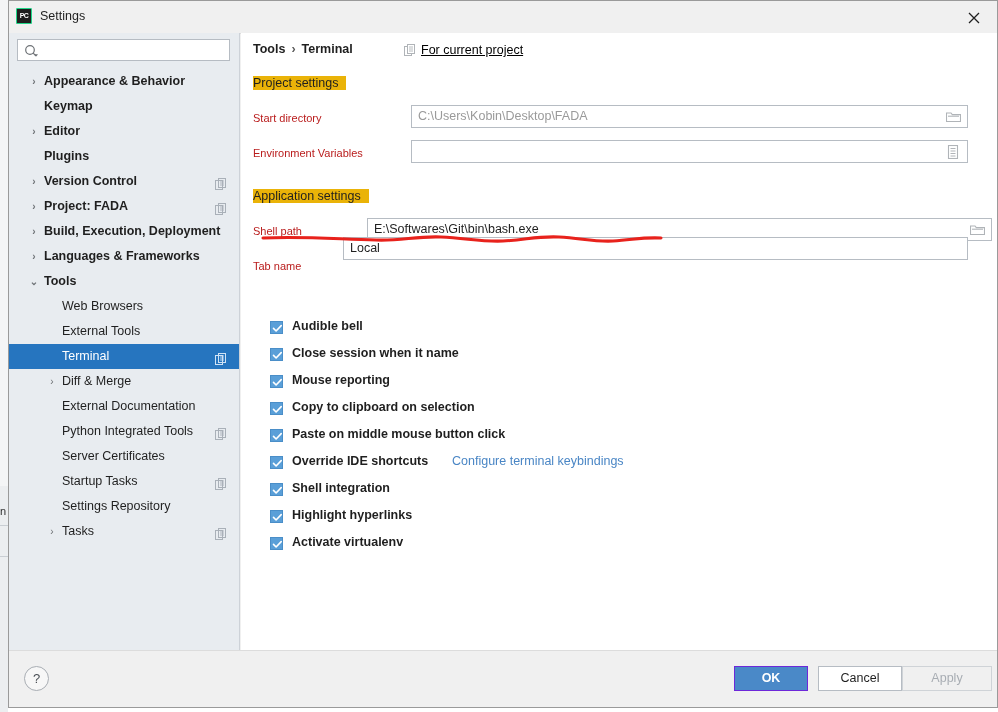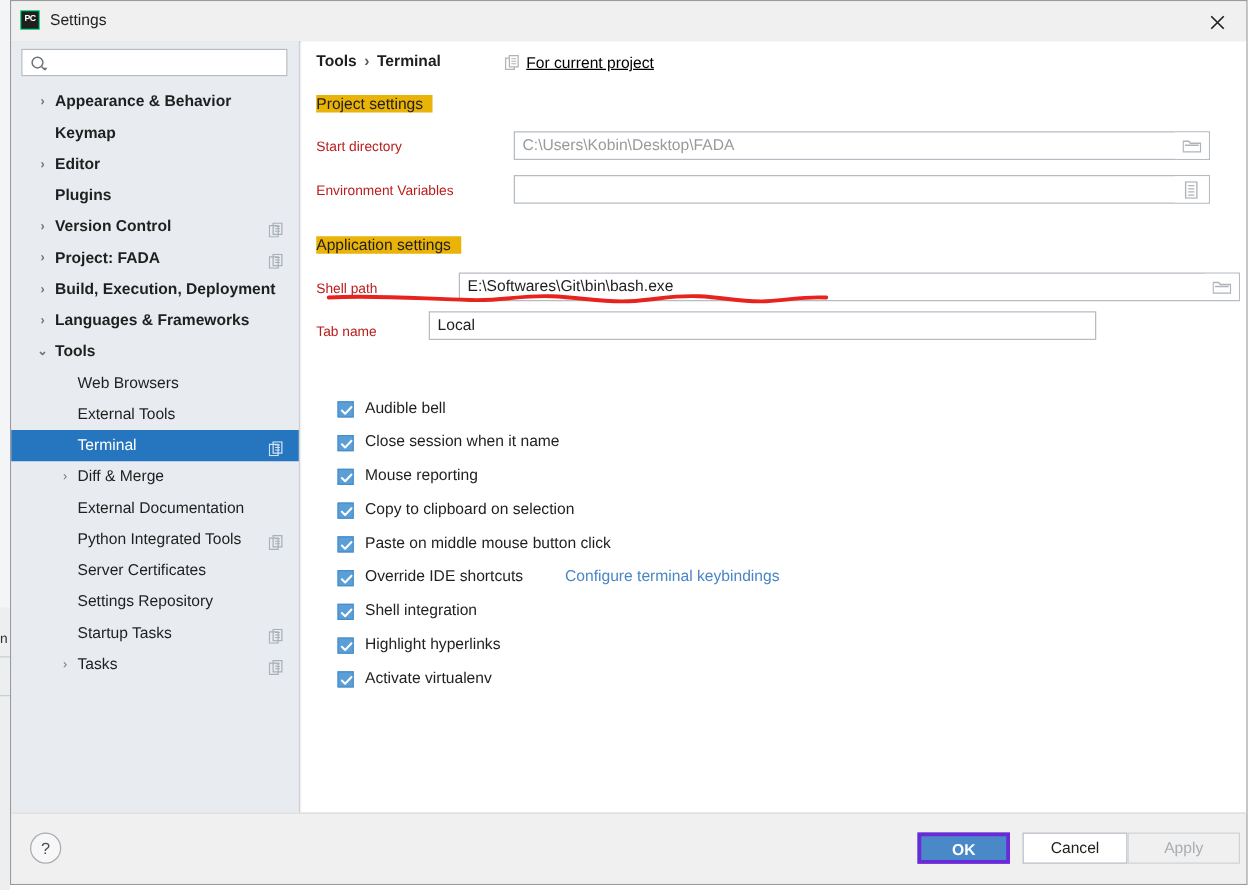--- a/index.html
+++ b/index.html
@@ -134,21 +134,21 @@
   .field-btn svg { position: absolute; left: 6px; top: 4px; }
 
   
   .cbrow { position: absolute; left: 29px; height: 20px; white-space: nowrap; }
   .cbox {
     position: absolute; left: 0; top: 2px; width: 13px; height: 13px;
     background: #5a9fd8; border: 1px solid #4a8ec8; box-sizing: border-box;
     cursor: pointer;
   }
   .cbox svg { position: absolute; left: 1px; top: 1px; }
-  .cblabel { position: absolute; left: 22px; top: 0px; font-size: 12.5px; color: #1f1f1f; cursor: default; }
+  .cblabel { position: absolute; left: 22px; top: 0px; font-size: 12.5px; color: #1f1f1f; cursor: default; font-weight: bold; }
   .cblink  { position: absolute; top: 0px; font-size: 12.5px; color: #4a86c5; cursor: pointer; }
 
   
   #annotation { position: absolute; left: 0; top: 0; pointer-events: none; }
 
   
   #bottombar {
     position: absolute; left: 0; right: 0; bottom: 0; height: 56px;
     background: #f0f0f0; border-top: 1px solid #dcdcdc;
   }
@@ -157,21 +157,21 @@
     border-radius: 50%; border: 1px solid #a8adb3; box-sizing: border-box;
     background: #f7f7f7; color: #4a4f55; font-size: 13px;
     line-height: 23px; text-align: center; cursor: pointer;
   }
   .dlg-btn {
     position: absolute; top: 15px; height: 25px;
     font-size: 12.5px; font-family: "Liberation Sans", sans-serif;
     box-sizing: border-box; text-align: center; line-height: 23px;
     cursor: pointer; background: #ffffff; border: 1px solid #b6bcc3; color: #1f1f1f;
   }
-  .dlg-btn.primary { background: #4a89c8; border: 3px solid #6d28d9; color: #ffffff; font-weight: bold; }
+  .dlg-btn.primary { background: #4a89c8; border: 1px solid #6d28d9; color: #ffffff; font-weight: bold; }
   .dlg-btn.disabled { background: #f0f0f0; border: 1px solid #cfd3d7; color: #a8adb3; cursor: default; }
 </style>
 </head>
 <body>
 
 <div id="backdrop">
   <div class="bg-strip" style="left:0;top:0;width:8px;height:712px;background:#f4f5f6;"></div>
   <div class="bg-strip" style="left:0;top:486px;width:8px;height:226px;background:#eceef0;"></div>
   <div class="bg-line" style="left:0;top:525px;width:8px;height:1px;"></div>
   <div class="bg-line" style="left:0;top:556px;width:8px;height:1px;"></div>
@@ -281,30 +281,30 @@
               <rect x="3.5" y="0.5" width="7" height="9" stroke="currentColor" stroke-width="1" fill="none"></rect>
               <path d="M5 3 H9 M5 5 H9 M5 7 H9" stroke="currentColor" stroke-width="0.9"></path>
             </svg></span>
         </div>
         <div class="tree-row d1">
           <span class="chev"></span>
           <span class="lbl">Server Certificates</span>
         </div>
         <div class="tree-row d1">
           <span class="chev"></span>
-          <span class="lbl">Settings Repository</span>
-        </div>
-        <div class="tree-row d1">
-          <span class="chev"></span>
           <span class="lbl">Startup Tasks</span>
           <span class="scope" style="color: rgb(169, 176, 184);"><svg width="12" height="12" viewBox="0 0 12 12">
               <rect x="0.5" y="2.5" width="7" height="9" stroke="currentColor" stroke-width="1" fill="none"></rect>
               <rect x="3.5" y="0.5" width="7" height="9" stroke="currentColor" stroke-width="1" fill="none"></rect>
               <path d="M5 3 H9 M5 5 H9 M5 7 H9" stroke="currentColor" stroke-width="0.9"></path>
             </svg></span>
+        </div>
+        <div class="tree-row d1">
+          <span class="chev"></span>
+          <span class="lbl">Settings Repository</span>
         </div>
         <div class="tree-row d1">
           <span class="chev">›</span>
           <span class="lbl">Tasks</span>
           <span class="scope" style="color: rgb(169, 176, 184);"><svg width="12" height="12" viewBox="0 0 12 12">
               <rect x="0.5" y="2.5" width="7" height="9" stroke="currentColor" stroke-width="1" fill="none"></rect>
               <rect x="3.5" y="0.5" width="7" height="9" stroke="currentColor" stroke-width="1" fill="none"></rect>
               <path d="M5 3 H9 M5 5 H9 M5 7 H9" stroke="currentColor" stroke-width="0.9"></path>
             </svg></span>
         </div>
@@ -364,21 +364,21 @@
       <span class="val">E:\Softwares\Git\bin\bash.exe</span>
       <span class="field-btn flat">
         <svg width="15" height="13" viewBox="0 0 15 13">
           <path d="M0.5 3 H5 L6.3 4.6 H14.5 V11.5 H0.5 Z" stroke="#b0b4b8" stroke-width="1.1" fill="#ffffff"></path>
           <path d="M2 6.2 H13" stroke="#b0b4b8" stroke-width="1.1"></path>
         </svg>
       </span>
     </div>
 
     <div class="field-label" style="left:12px;top:227px;width:82px;">Tab name</div>
-    <div class="field-box" style="left:102px;top:216px;width:534px;">
+    <div class="field-box" style="left:102px;top:204px;width:625px;">
       <span class="val">Local</span>
     </div>
 
     <div id="checkbox-list">
         <div class="cbrow" style="top: 286px;">
           <span class="cbox">
             <svg width="11" height="11" viewBox="0 0 11 11">
               <path d="M1.5 5.4 L4.1 8 L9.2 2.6" stroke="#ffffff" stroke-width="1.6" fill="none" stroke-linecap="round" stroke-linejoin="round"></path>
             </svg>
           </span>

